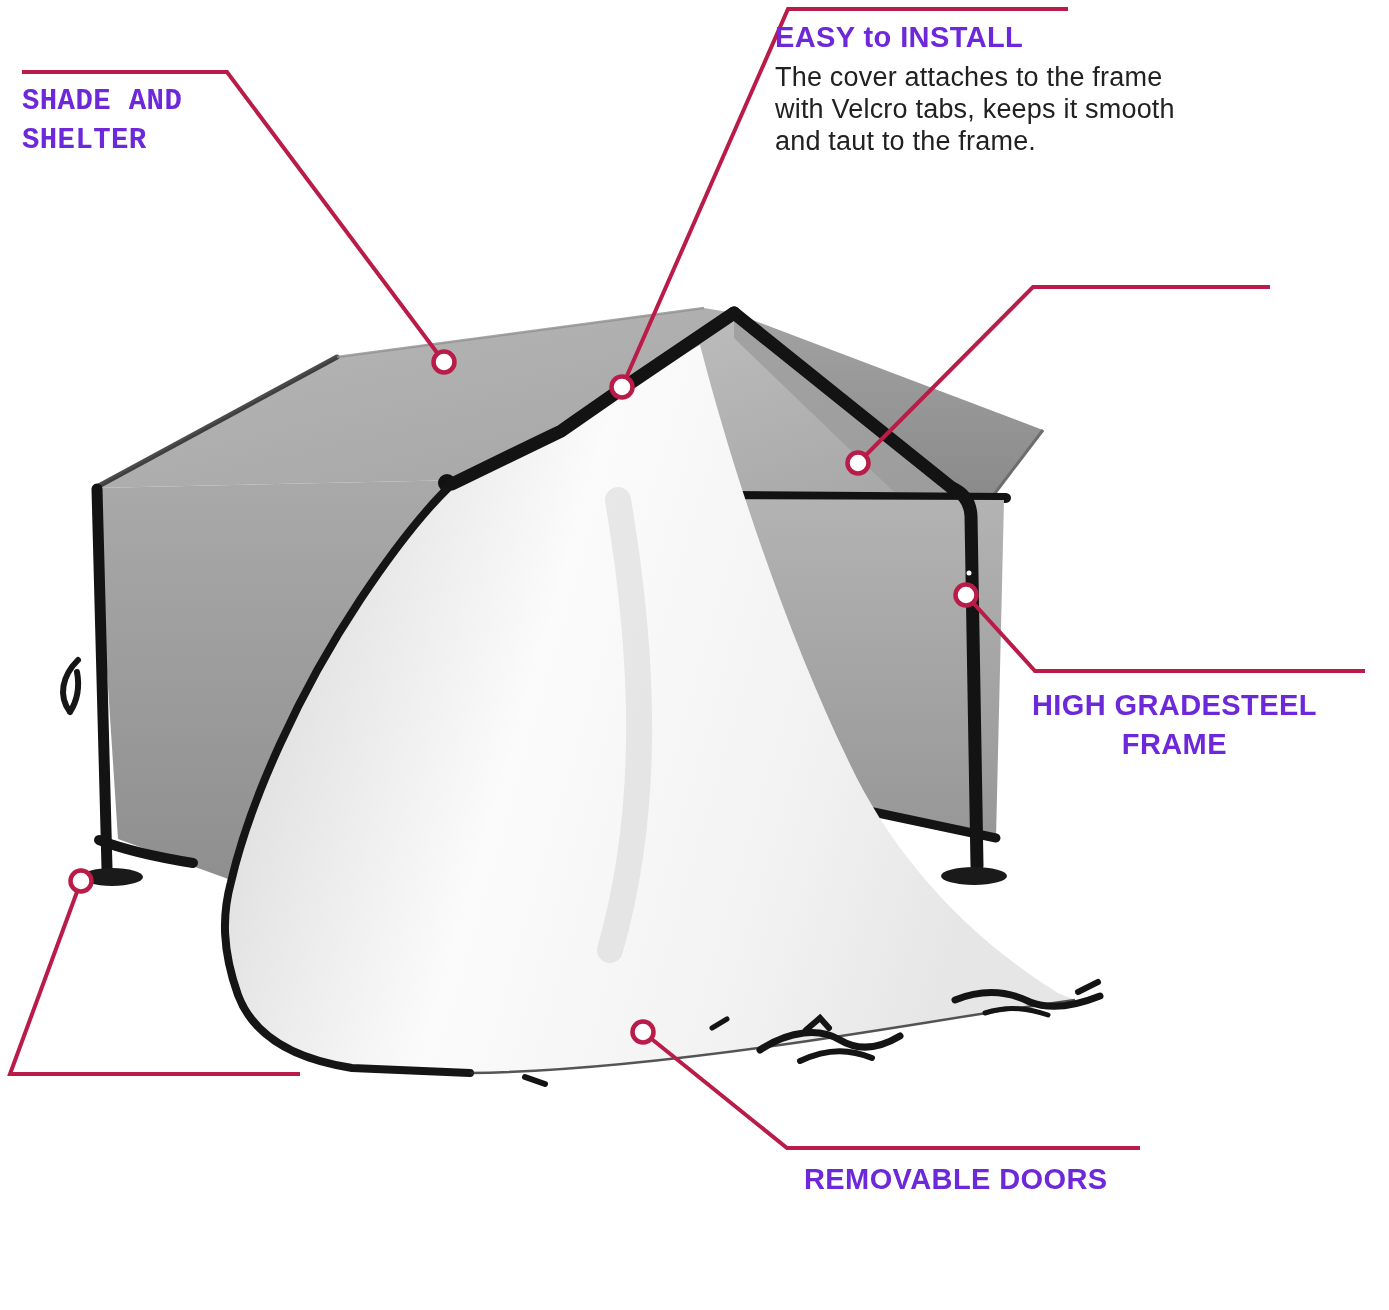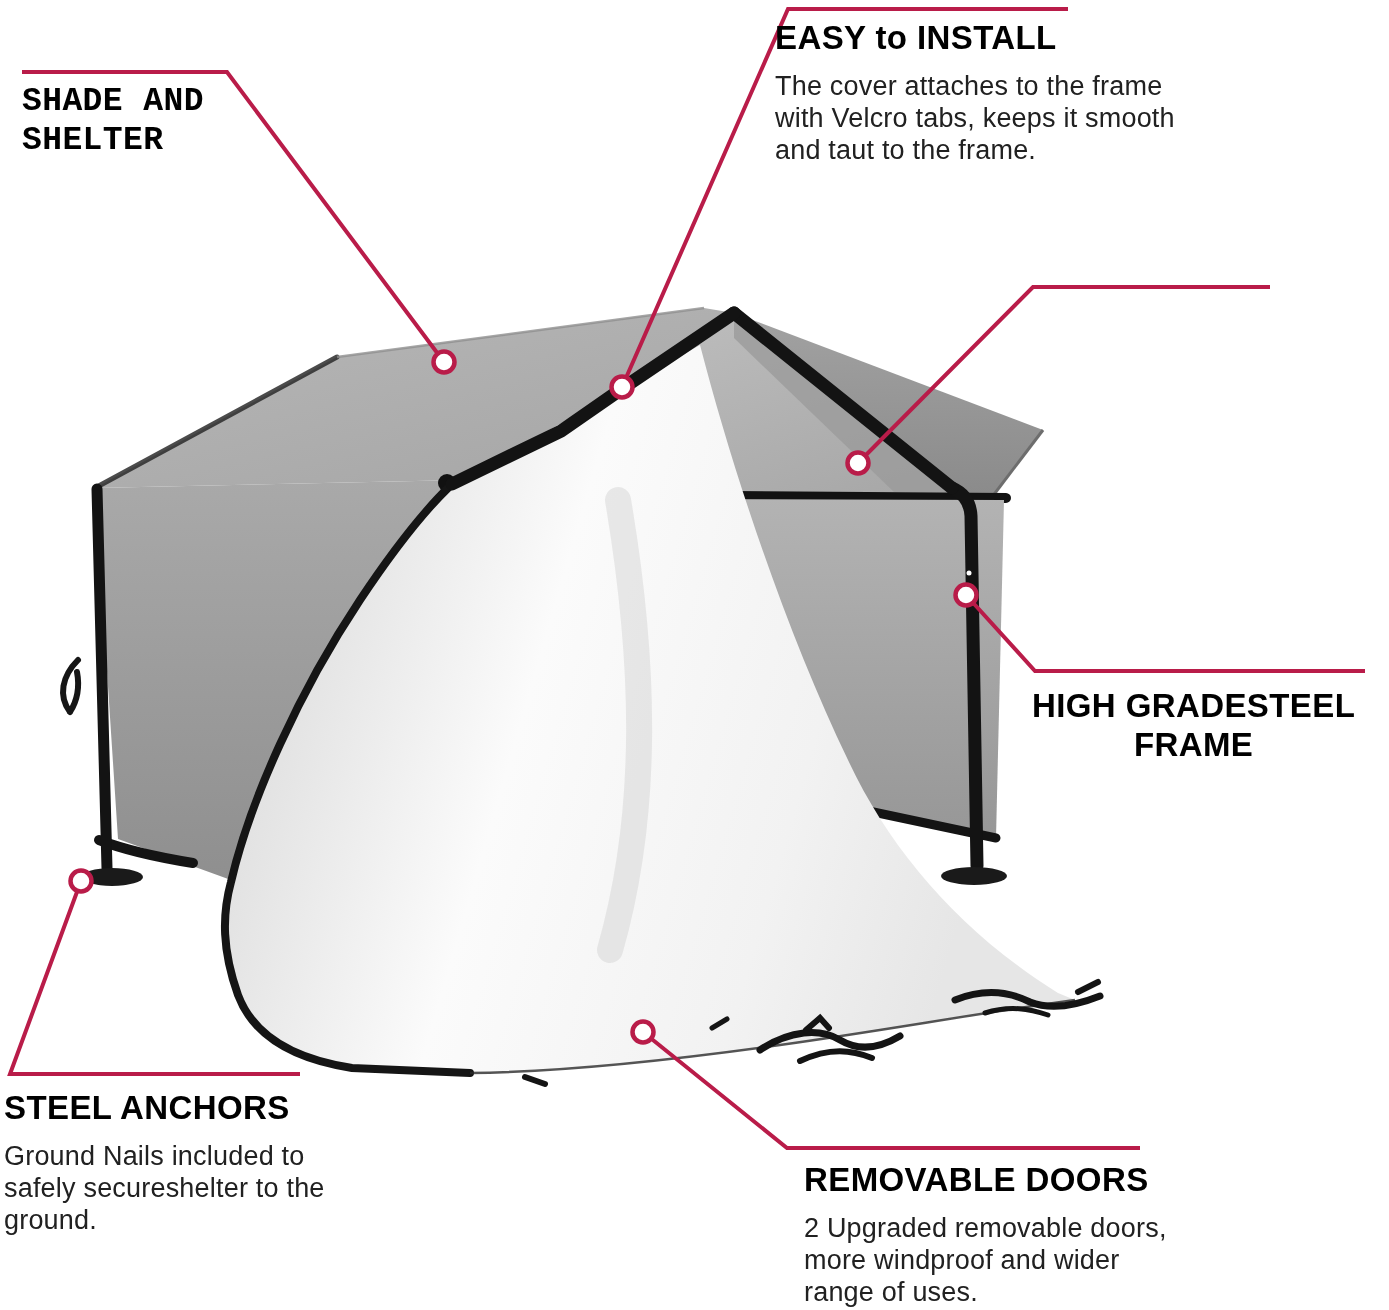--- a/index.html
+++ b/index.html
@@ -7,32 +7,32 @@
     position:relative;
     width:1389px;height:1310px;
     background:#ffffff;
     overflow:hidden;
     font-family:"Liberation Sans", sans-serif;
   }
   #tent-svg{position:absolute;left:0;top:0;width:1389px;height:1310px;}
   .callout{position:absolute;}
   .callout-title{
     font-weight:bold;
-    font-size:33px;
+    font-size:29px;
     line-height:39px;
-    color:#000000;
+    color:#6d28d9;
     white-space:pre-line;
     letter-spacing:.4px;
   }
   .callout-body{
     font-size:27px;
     line-height:32px;
     color:#212121;
     white-space:pre-line;
-    margin-top:13px;
+    margin-top:4px;
     letter-spacing:.2px;
   }
 </style>
 </head>
 <body>
 
 <div id="canvas">
 
   <svg id="tent-svg" viewBox="0 0 1389 1310" aria-hidden="true">
     <defs>
@@ -152,27 +152,18 @@
 with Velcro tabs, keeps it smooth
 and taut to the frame.</div>
   </div>
 
 
   <div class="callout" style="left:1032px;top:686px;text-align:center;">
     <div class="callout-title">HIGH GRADESTEEL
 FRAME</div>
   </div>
 
-  <div class="callout" style="left:4px;top:1088px;">
-    <div class="callout-title">STEEL ANCHORS</div>
-    <div class="callout-body">Ground Nails included to
-safely secureshelter to the
-ground.</div>
-  </div>
 
   <div class="callout" style="left:804px;top:1160px;">
     <div class="callout-title">REMOVABLE DOORS</div>
-    <div class="callout-body">2 Upgraded removable doors,
-more windproof and wider
-range of uses.</div>
   </div>
 
 </div>
 
 </body></html>

